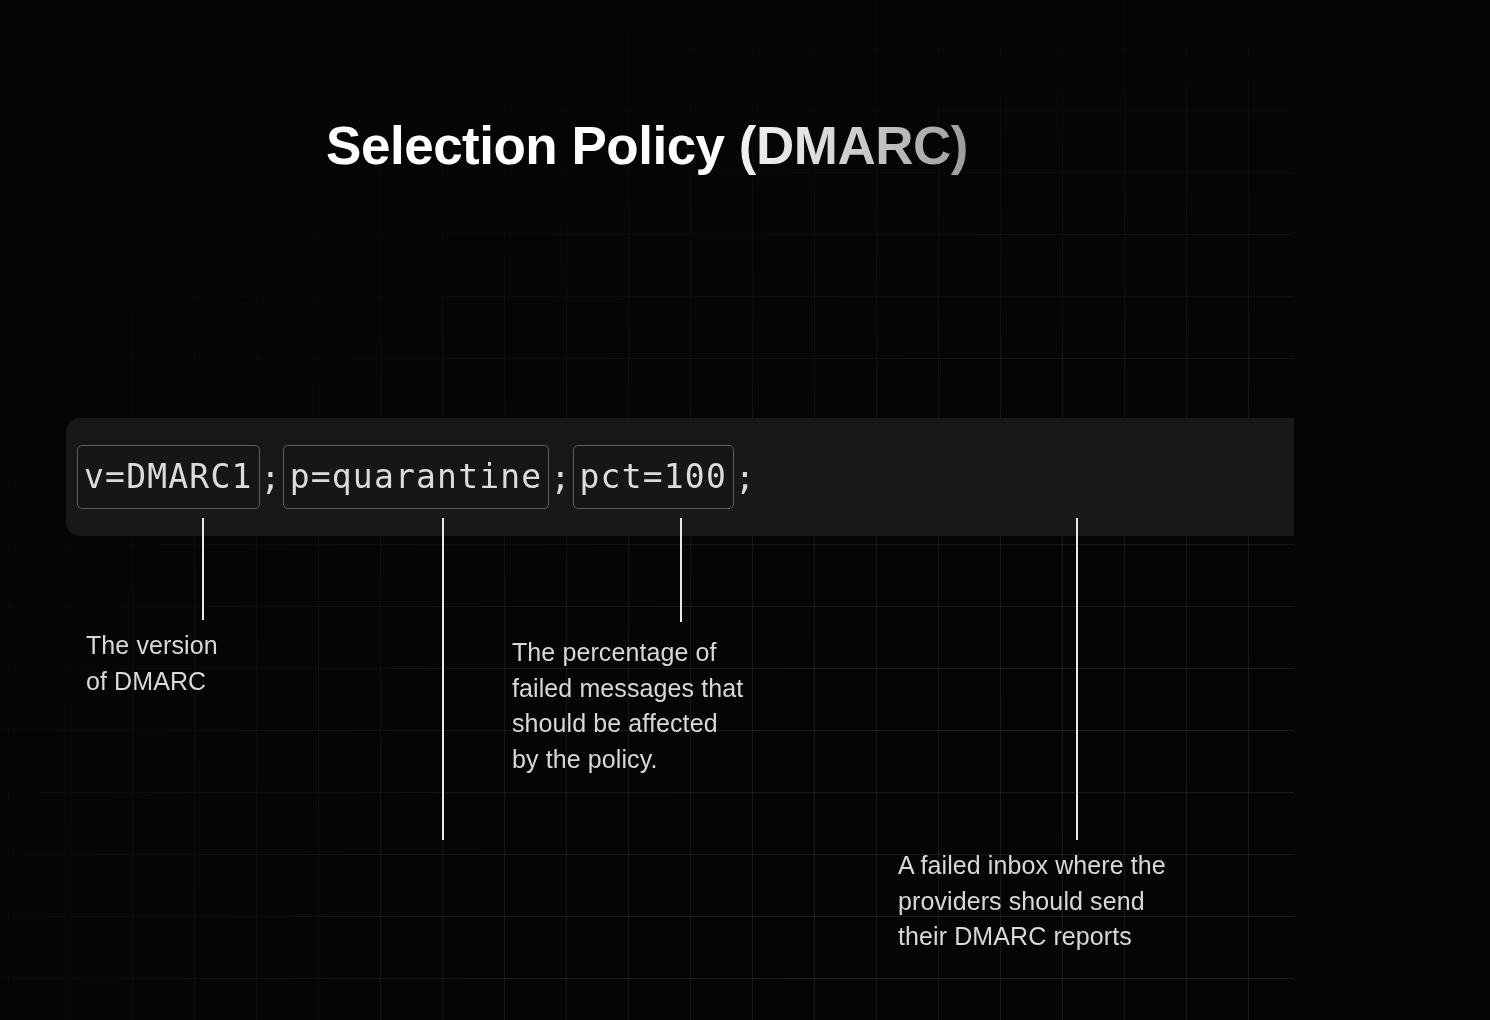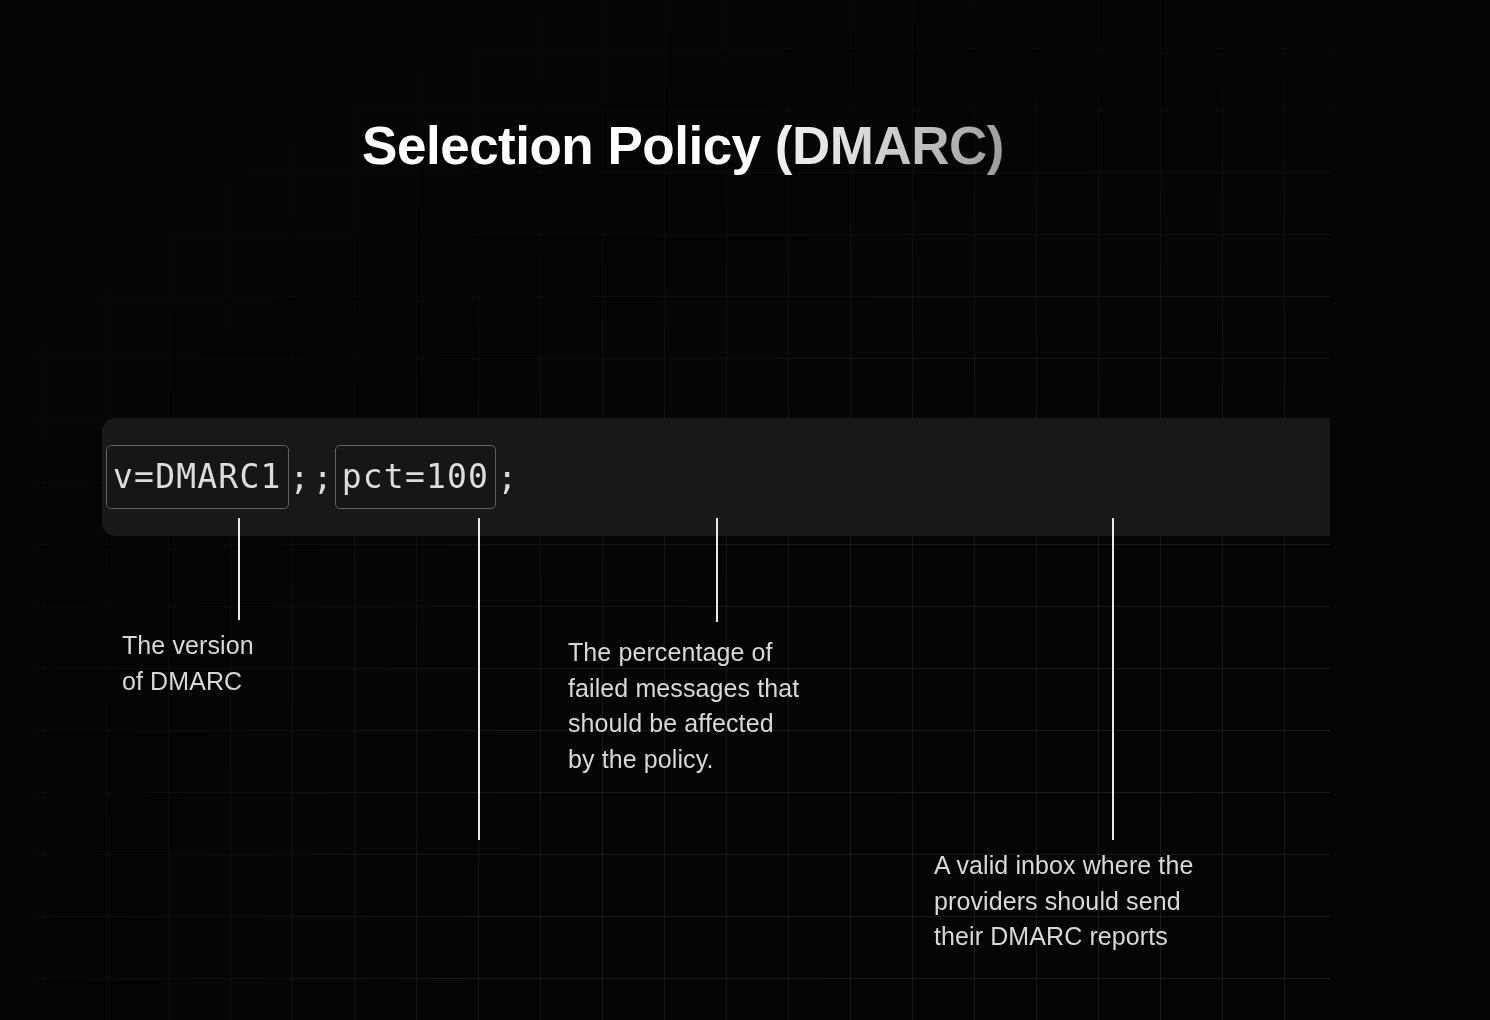--- a/index.html
+++ b/index.html
@@ -8,21 +8,20 @@
     width:1490px; height:1020px;
     background:#050505;
     overflow:hidden;
     font-family:"Liberation Sans", sans-serif;
   }
   #stage {
     position:relative;
     width:1294px; height:1020px;
     background:#050505;
     overflow:hidden;
-    margin-left:36px;
   }
   
   #grid {
     position:absolute; inset:0;
     background-image:
       linear-gradient(to right, rgba(255,255,255,0.085) 1px, transparent 1px),
       linear-gradient(to bottom, rgba(255,255,255,0.085) 1px, transparent 1px);
     background-size:62px 62px;
     background-position:8px 48px;
     -webkit-mask-image: radial-gradient(ellipse 130% 120% at 95% 95%, rgba(0,0,0,1) 10%, rgba(0,0,0,0.85) 45%, rgba(0,0,0,0.25) 72%, rgba(0,0,0,0) 95%);
@@ -49,21 +48,21 @@
   }
   
   #code-panel {
     position:absolute;
     left:66px; top:418px;
     width:1359px; height:118px;
     background:#181818;
     border-radius:14px;
     display:flex;
     align-items:center;
-    padding:0 4px;
+    padding:0 11px;
   }
   #code-line {
     display:flex;
     align-items:center;
     font-family:"DejaVu Sans Mono", "Liberation Mono", monospace;
     font-size:33px;
     letter-spacing:1.2px;
     color:#dcdcdc;
     white-space:nowrap;
   }
@@ -103,37 +102,38 @@
   <div id="grid"></div>
 
   <h1 id="title">
     <span class="t-main">Selection Policy </span><span class="t-sub">(DMARC)</span>
   </h1>
 
   <div id="code-panel">
     <div id="code-line">
       <span class="code-seg">v=DMARC1</span>
         <span class="code-sep">;</span>
+        <span class="code-seg">p=quarantine</span>
         <span class="code-sep">;</span>
         <span class="code-seg">pct=100</span>
         <span class="code-sep">;</span>
     </div>
   </div>
 
   <div class="connector" style="left:202px; top:518px; height:102px;"></div>
   <div class="connector" style="left:442px; top:518px; height:322px;"></div>
   <div class="connector" style="left:680px; top:518px; height:104px;"></div>
   <div class="connector" style="left:1076px; top:518px; height:322px;"></div>
 
   <div class="note" style="left:86px; top:628px; width:232px;">The version
 of DMARC</div>
 
-  <div class="note" style="left:532px; top:635px; width:330px;">The percentage of
+  <div class="note" style="left:512px; top:635px; width:330px;">The percentage of
 failed messages that
 should be affected
 by the policy.</div>
 
 
-  <div class="note" style="left:898px; top:848px; width:360px;">A valid inbox where the
+  <div class="note" style="left:898px; top:848px; width:360px;">A failed inbox where the
 providers should send
 their DMARC reports</div>
 
 </div>
 
 </body></html>

